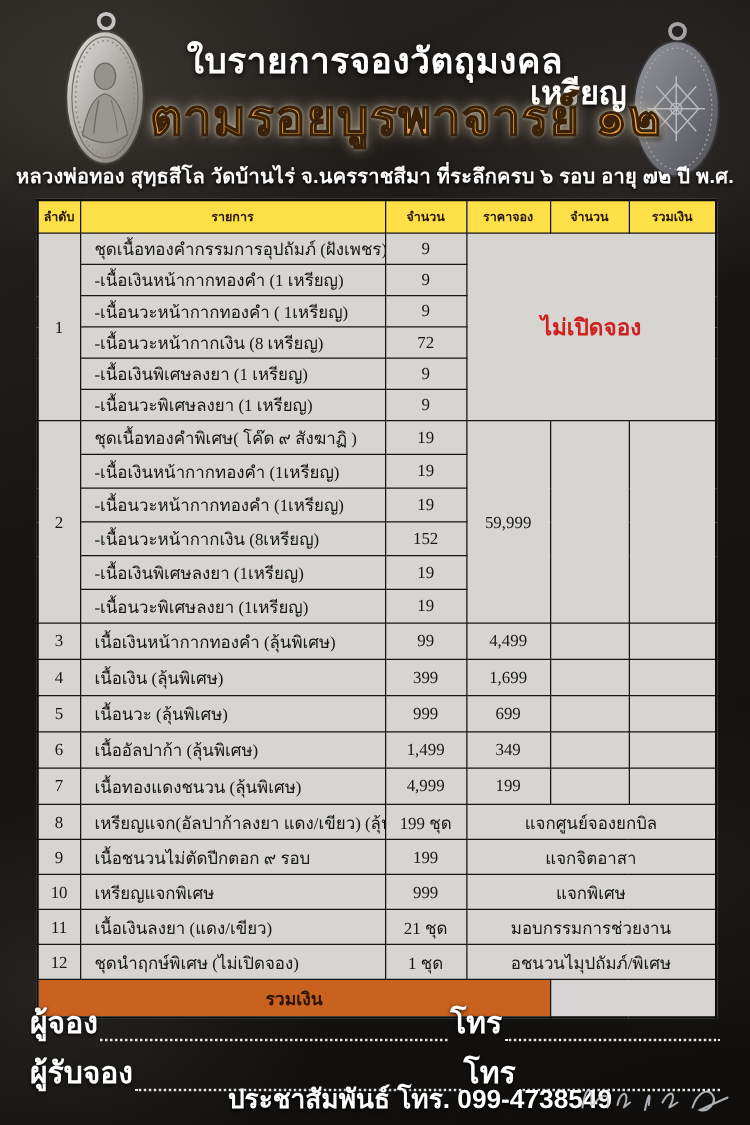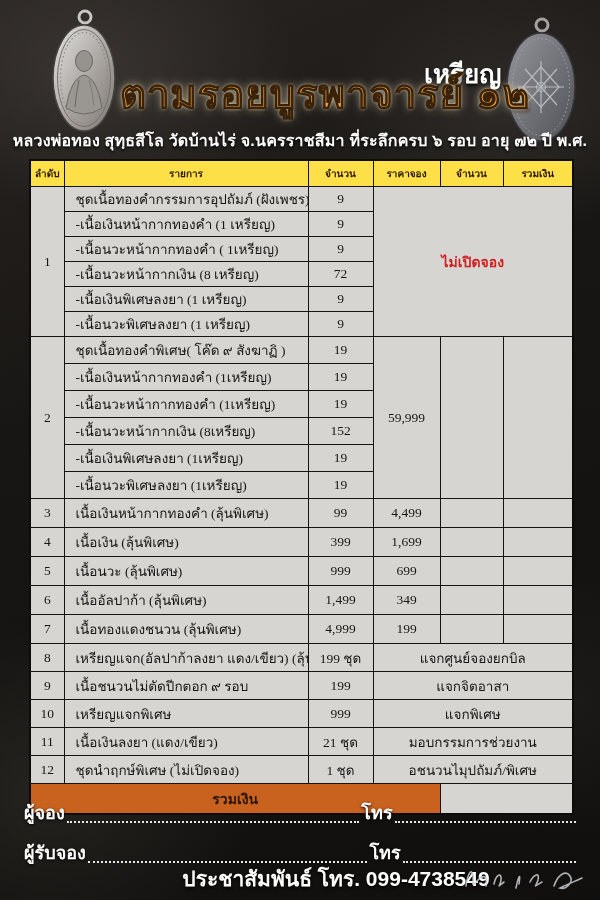--- a/index.html
+++ b/index.html
@@ -30,29 +30,29 @@
   .medal{position:absolute;}
   
   .tablewrap{position:absolute;left:29px;top:159px;}
   table{border-collapse:collapse;table-layout:fixed;width:543px;
     background:#d7d5d1;border:2px solid #0c0c0c;}
   th,td{border:1px solid #141414;overflow:hidden;white-space:nowrap;}
   th{background:#fde047;color:#2a1505;font-size:10px;font-weight:700;height:25px;padding:0 2px;}
   td{font-family:"Liberation Serif",serif;font-size:13.5px;color:#161616;background:#d7d5d1;padding:0;}
   td.item{text-align:left;padding:0 11px;}
   td.center{text-align:center;}
-  td.red{color:#cf1f1f;font-weight:bold;font-size:14px;text-align:center;
+  td.red{color:#cf1f1f;font-weight:bold;font-size:18px;text-align:center;
     font-family:"Liberation Serif",serif;}
   .r1 td{height:24px;} .r2 td{height:26px;} .r3 td{height:28px;} .r4 td{height:27px;}
   td.total{background:#c9611f;color:#2a1505;font-weight:bold;height:29px;font-size:14px;
     text-align:center;font-family:"Liberation Sans",sans-serif;}
   td.blankcell{background:#d7d5d1;}
   
   .signrow{position:absolute;left:24px;right:22px;display:flex;align-items:flex-end;
-    color:#ffffff;font-size:18px;font-weight:bold;text-shadow:0 1px 3px #000;}
+    color:#ffffff;font-size:24px;font-weight:bold;text-shadow:0 1px 3px #000;}
   .signrow .leader{border-bottom:2px dotted #e8e8e8;margin:0 2px 4px 2px;height:1px;}
   .lead-a{flex:2.5;} .lead-b{flex:1.55;}
   .row-a{top:798px;} .row-b{top:838px;}
   .contact{position:absolute;top:862px;left:0;width:100%;text-align:center;
     color:#ffffff;font-size:21px;font-weight:bold;text-shadow:0 2px 3px rgba(0,0,0,.9);padding-left:36px;}
   .sig{position:absolute;right:12px;top:856px;}
 </style>
 </head>
 <body>
 
@@ -90,20 +90,21 @@
     <g stroke="#b9babf" stroke-width="1.2" fill="none">
       <line x1="41" y1="45" x2="41" y2="97"></line>
       <line x1="18" y1="71" x2="64" y2="71"></line>
       <line x1="25" y1="53" x2="57" y2="89"></line>
       <line x1="57" y1="53" x2="25" y2="89"></line>
       <path d="M41,51 L59,71 L41,91 L23,71 Z"></path>
       <circle cx="41" cy="71" r="4.5"></circle>
     </g>
   </svg>
 
+  <div class="title1">ใบรายการจองวัตถุมงคล</div>
   <div class="coin-label">เหรียญ</div>
   <div class="title2">ตามรอยบูรพาจารย์ ๑๒</div>
   <div class="subtitle">หลวงพ่อทอง สุทฺธสีโล วัดบ้านไร่ จ.นครราชสีมา ที่ระลึกครบ ๖ รอบ อายุ ๗๒ ปี พ.ศ. ๒๕๖๔</div>
 
   <div class="tablewrap">
     <table>
       <colgroup>
         <col style="width:34px">
           <col style="width:244px">
           <col style="width:65px">

